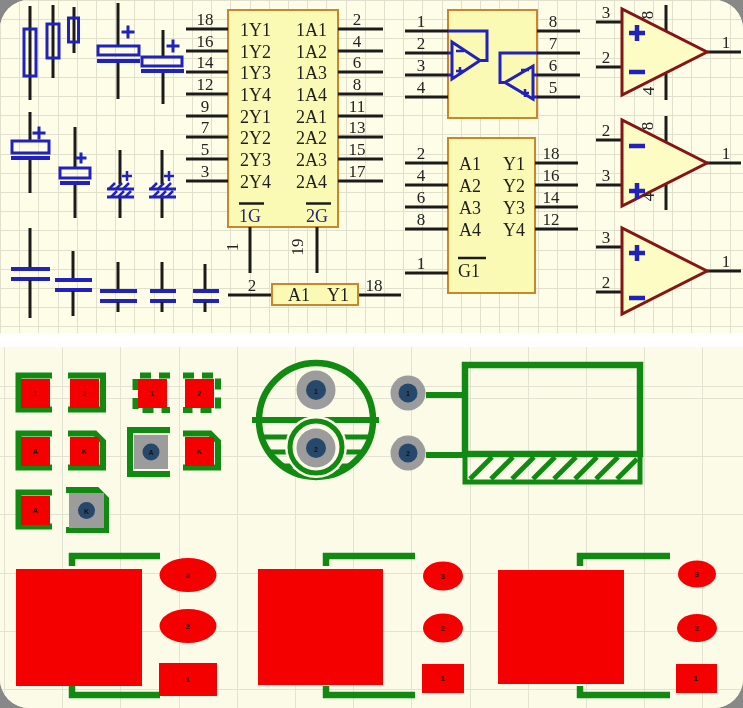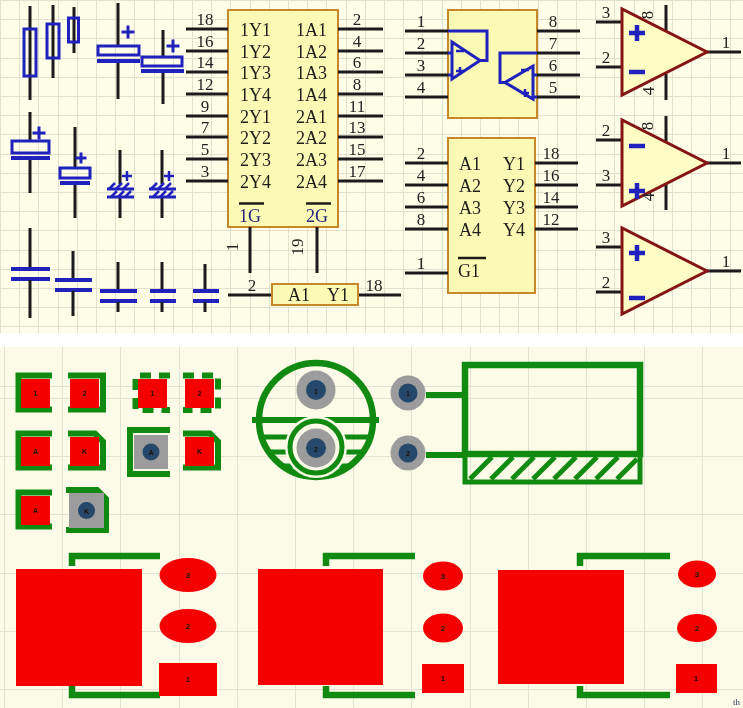--- a/index.html
+++ b/index.html
@@ -1,16 +1,16 @@
 <!DOCTYPE html>
 <html><head>
 <meta charset="utf-8">
 <style>
   html,body{margin:0;padding:0;background:#888;}
-  .canvas{position:relative;width:743px;height:708px;overflow:hidden;background:#FEFEE8;font-family:"Liberation Serif",serif;}
+  .canvas{position:relative;width:743px;height:708px;overflow:hidden;background:#FEFEE8;font-family:"Liberation Serif",serif;border-radius:29px;}
   .sch-area{position:absolute;left:0;top:0;width:743px;height:333px;background-color:#FEFEE8;
     background-image:repeating-linear-gradient(to right,#E0E0CD 0 1px,transparent 1px 19.2px),
                      repeating-linear-gradient(to bottom,#E0E0CD 0 1px,transparent 1px 19.2px);}
   .divider-band{position:absolute;left:0;top:333px;width:743px;height:14px;background:#FFFFFF;}
   .pcb-area{position:absolute;left:0;top:347px;width:743px;height:361px;background-color:#FBFBE8;
     background-image:repeating-linear-gradient(to right,#E3E3D3 0 1px,transparent 1px 58.2px),
                      repeating-linear-gradient(to bottom,#E3E3D3 0 1px,transparent 1px 58.2px);
     background-position:4px 0,0 51px;}
   svg.overlay{position:absolute;left:0;top:0;width:743px;height:708px;}
   .wire{stroke:#1b1b1b;stroke-width:3;fill:none;}

